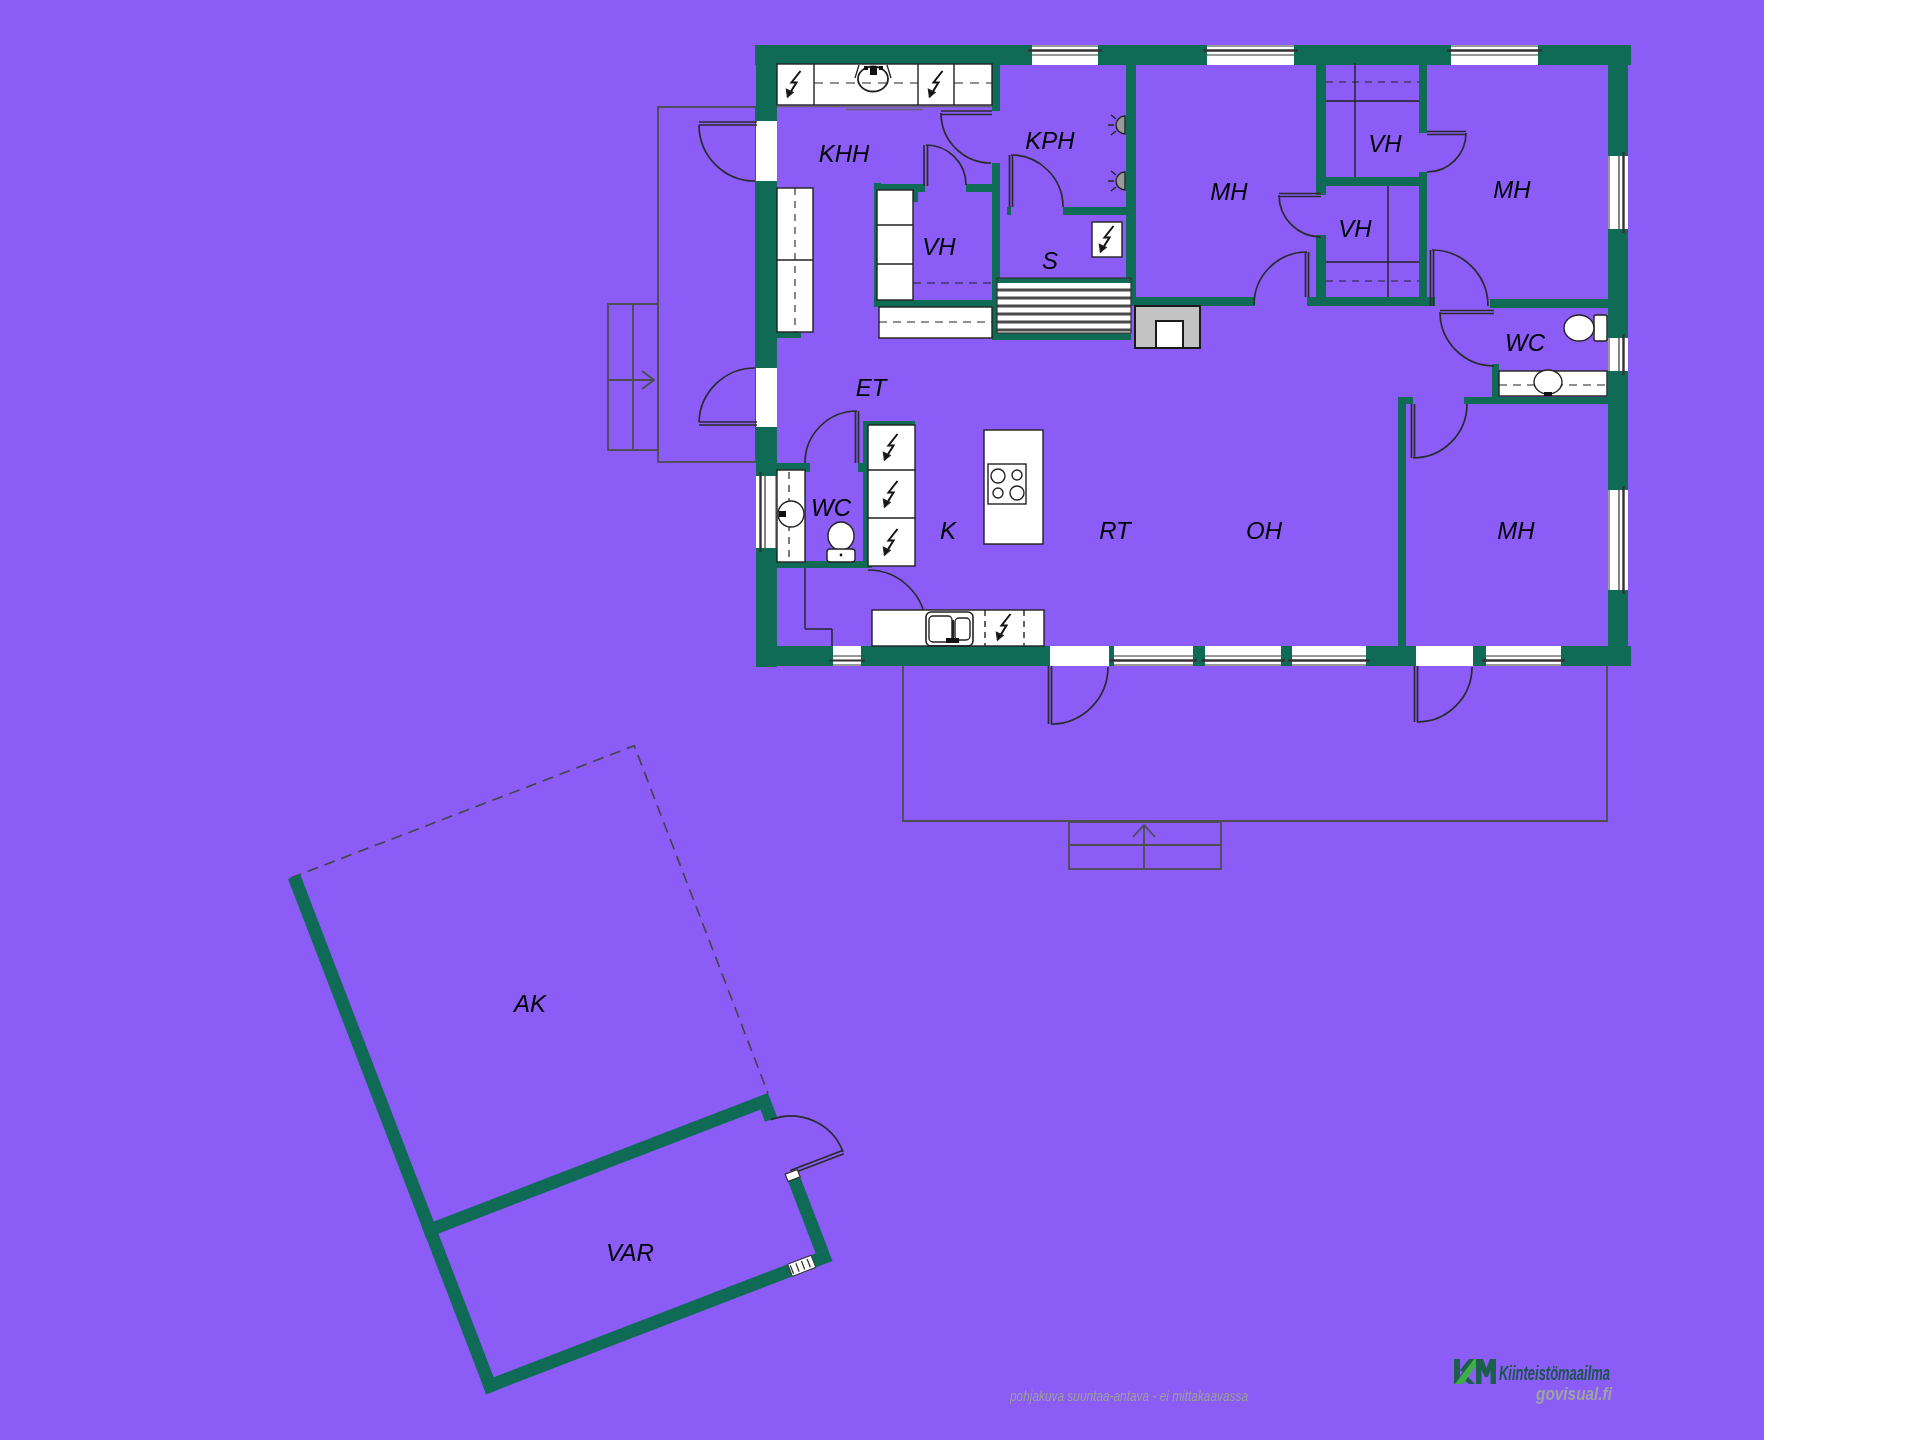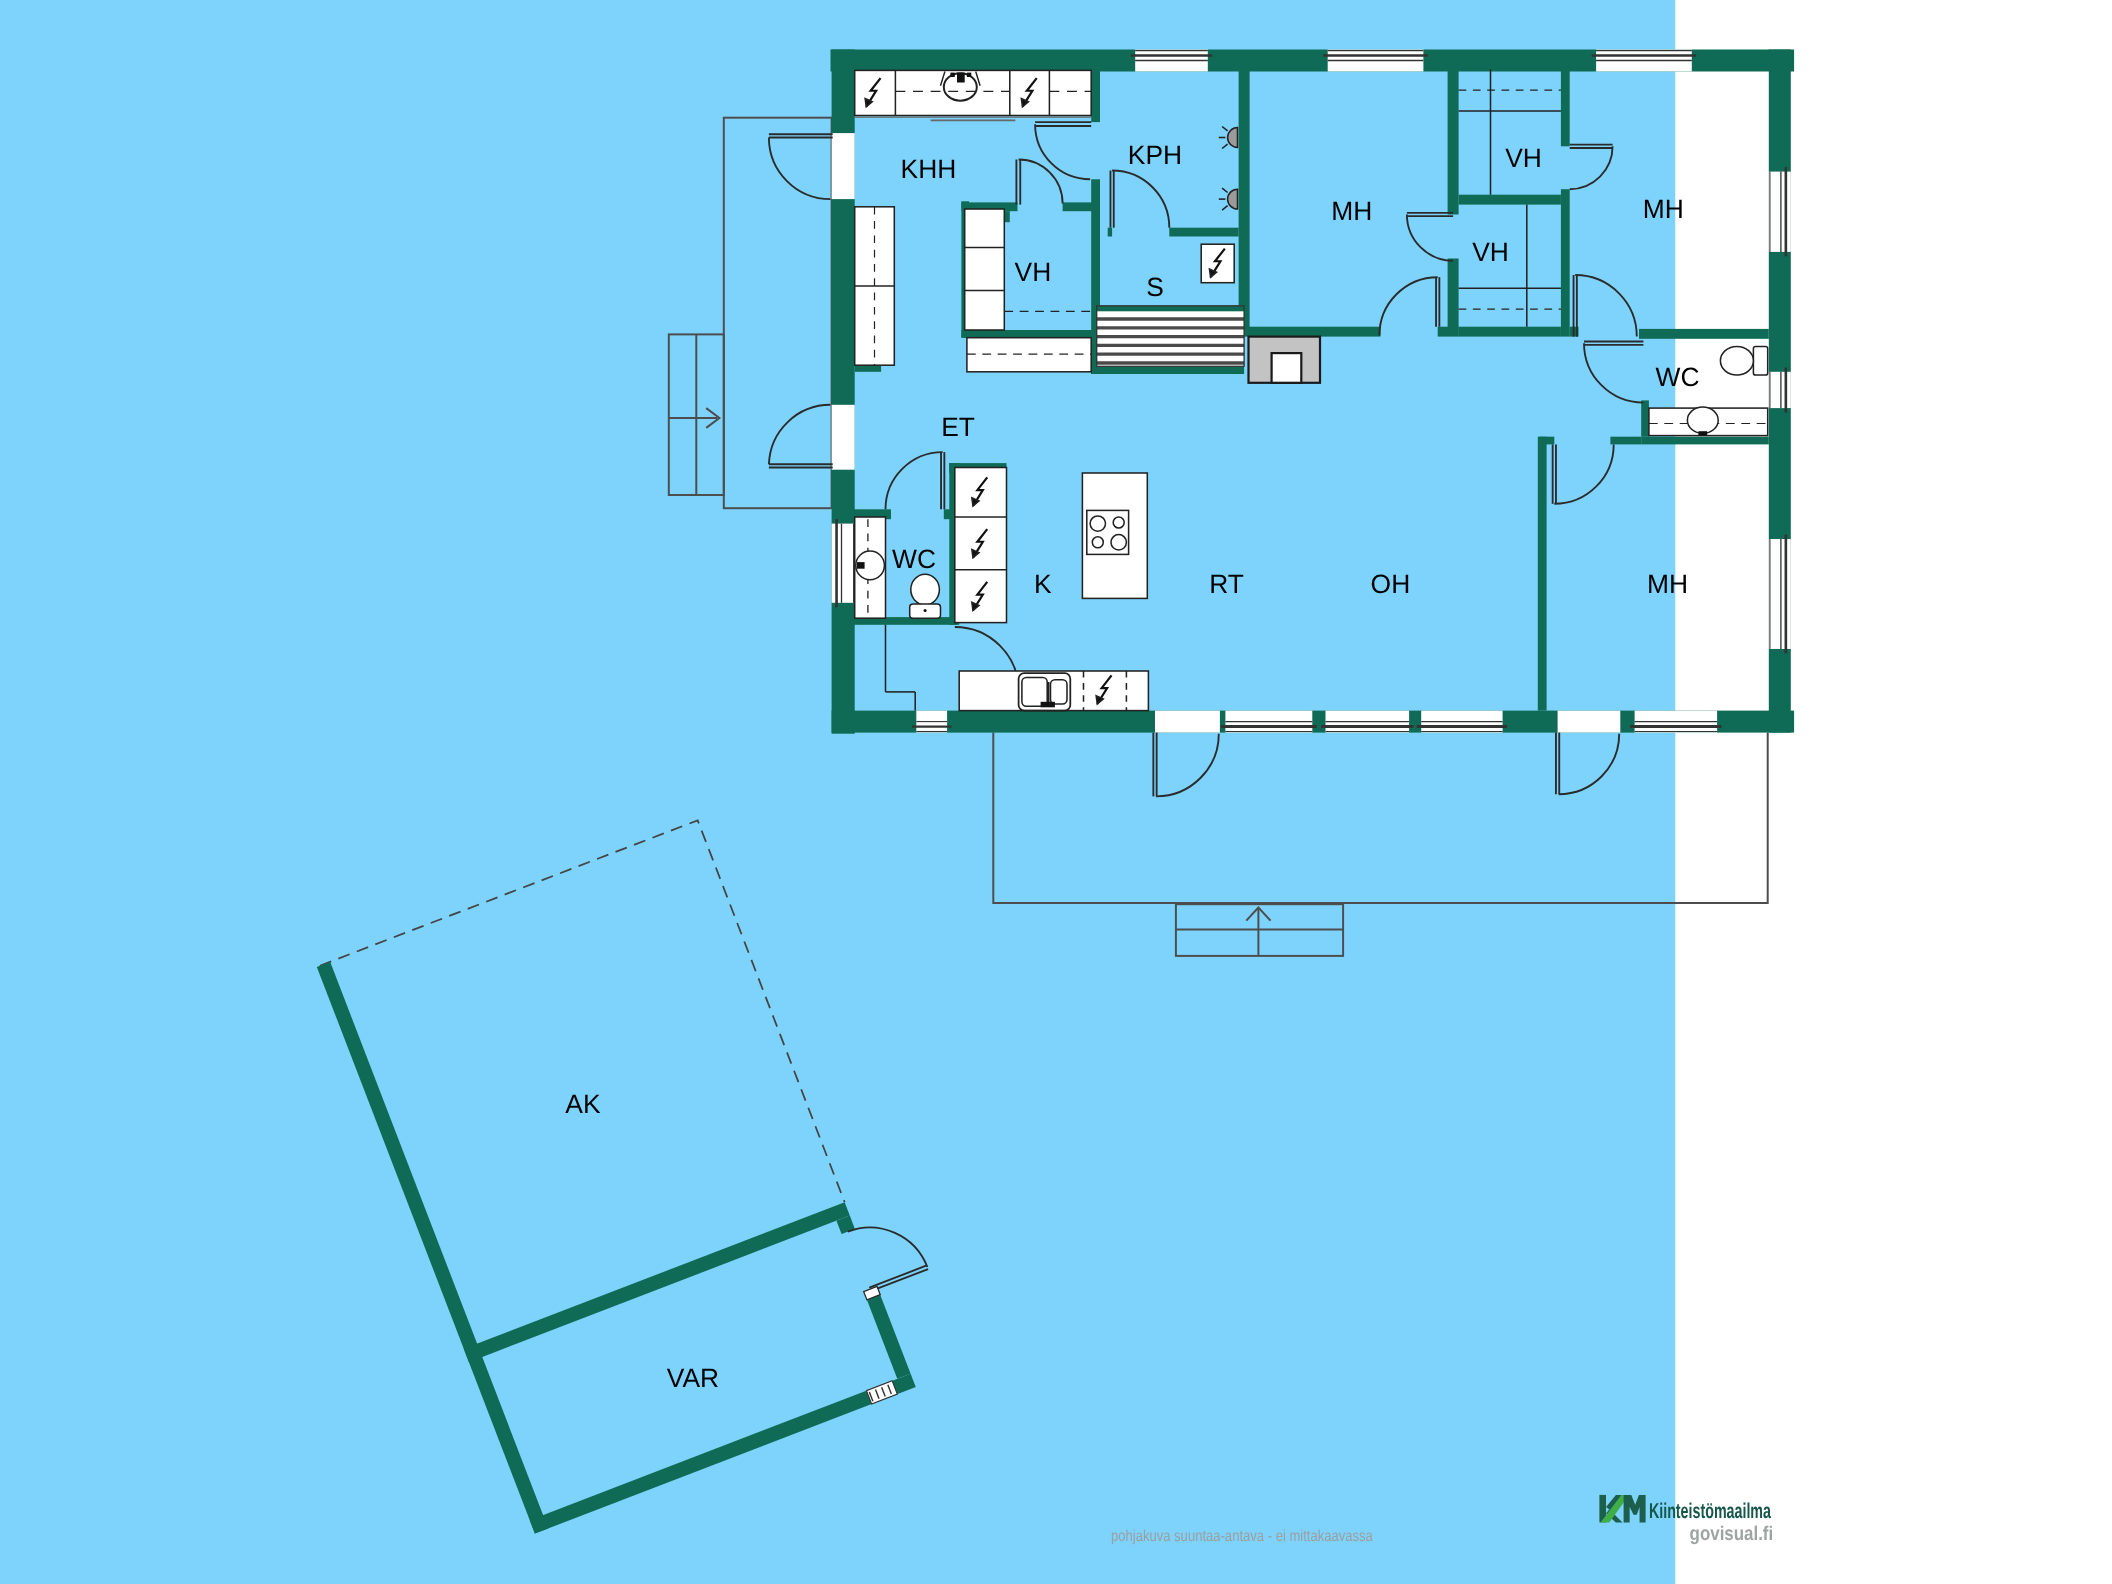--- a/index.html
+++ b/index.html
@@ -1,16 +1,16 @@
 <!DOCTYPE html>
 <html><head>
 <meta charset="utf-8">
 <style>
   html,body{margin:0;padding:0;background:#ffffff;}
-  .wrap{width:1523px;height:1440px;position:relative;background:#7dd3fc;}
+  .wrap{width:1764px;height:1440px;position:relative;background:#8b5cf6;font-style:italic;}
   text{font-family:"Liberation Sans", sans-serif;}
   .lbl{font-size:24px;fill:#000000;}
 </style>
 </head>
 <body>
 <div class="wrap">
 <svg width="1920" height="1440" viewBox="0 0 1920 1440" xmlns="http://www.w3.org/2000/svg">
 <defs>
   <pattern id="hatch" width="5" height="5" patternUnits="userSpaceOnUse">
     <rect width="5" height="5" fill="#c9c9c9"></rect>

